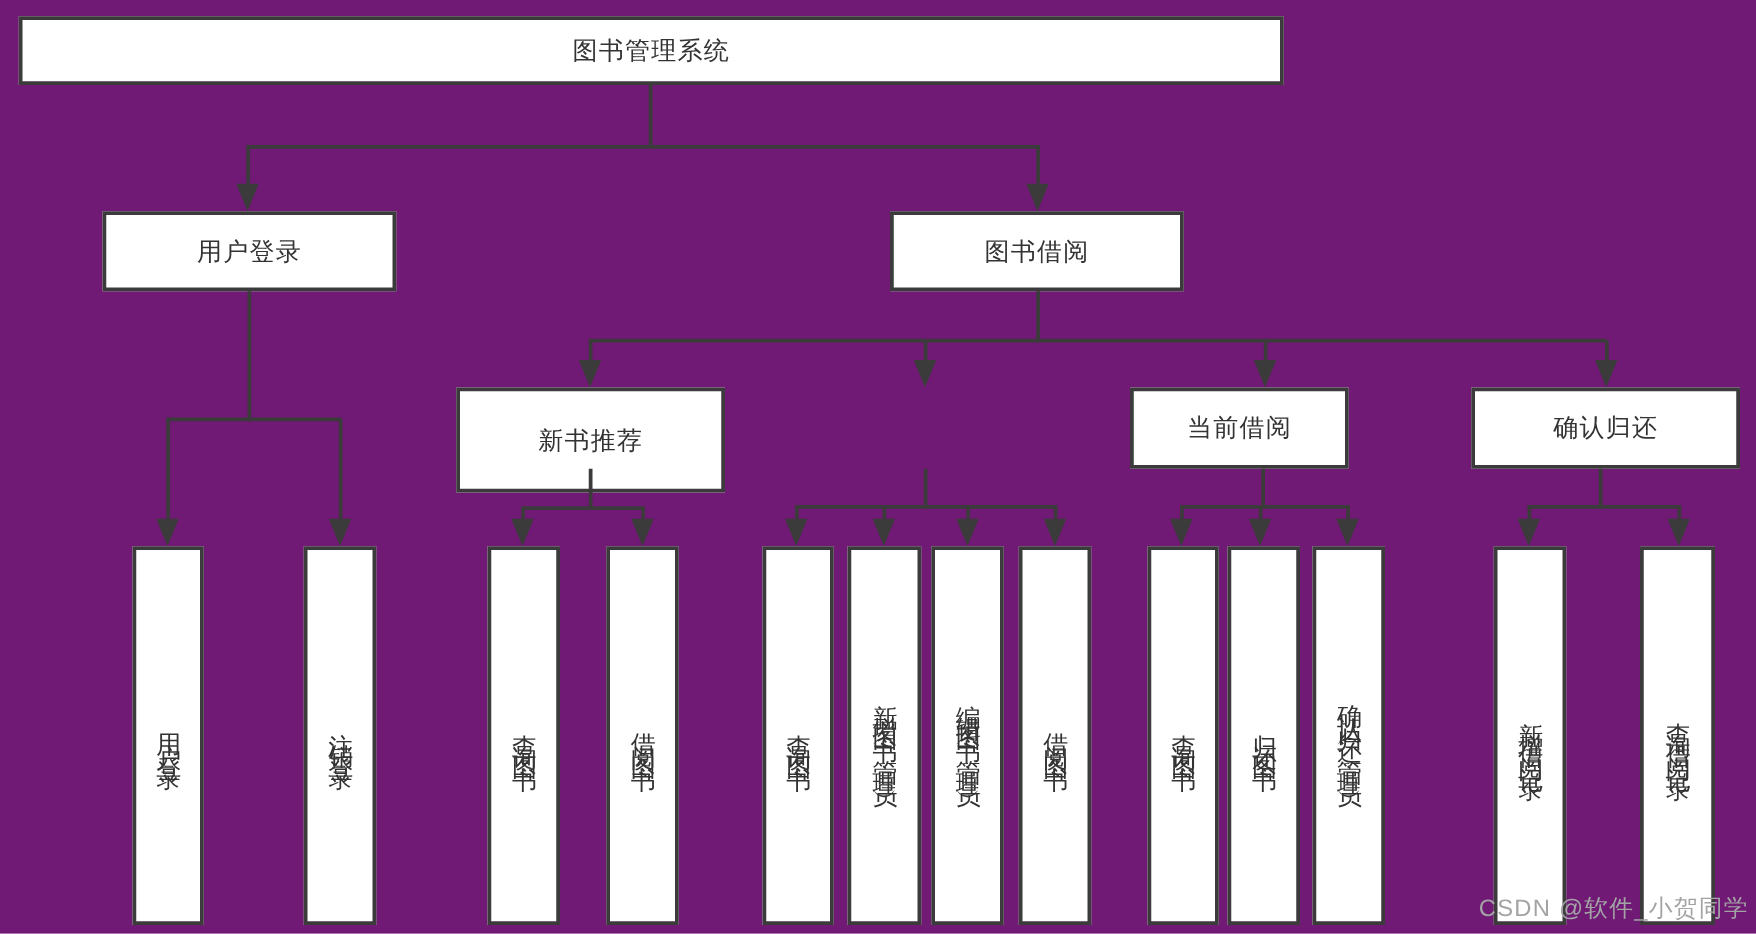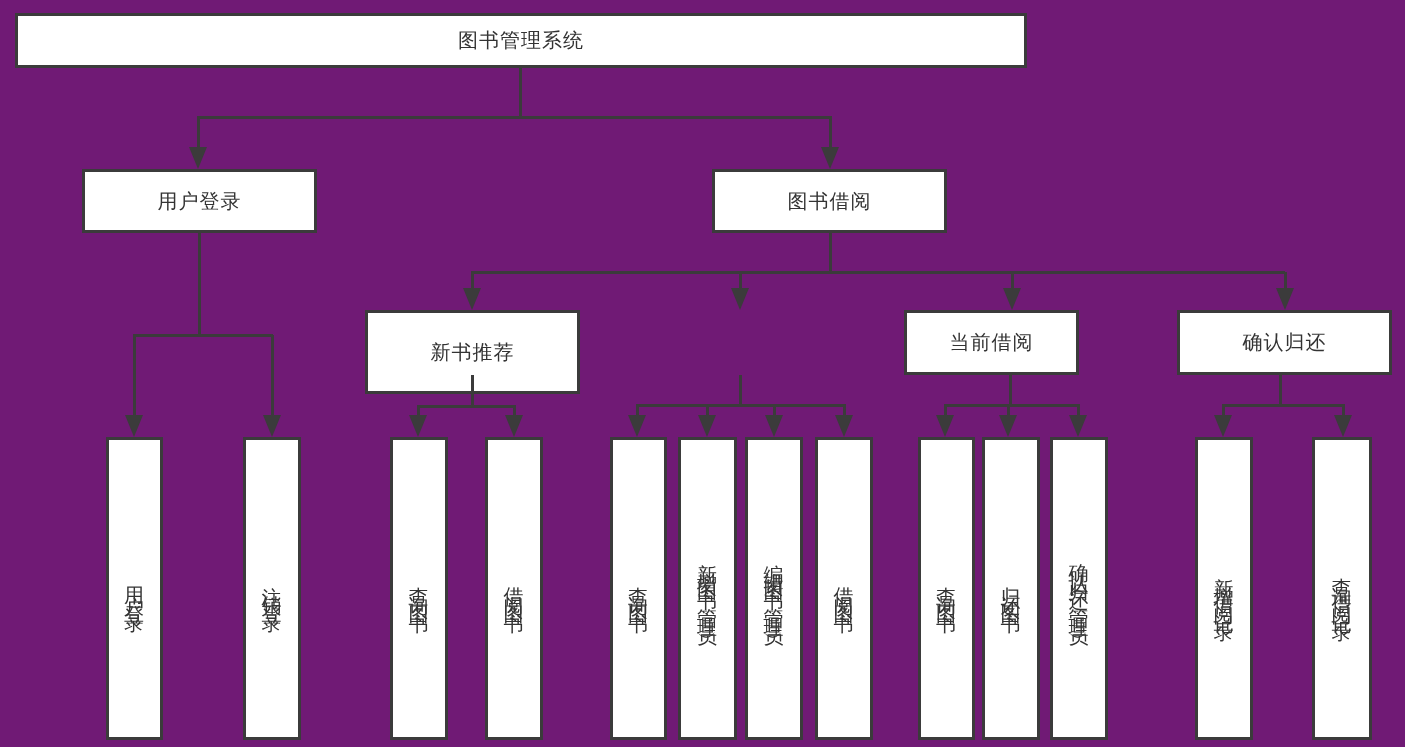--- a/index.html
+++ b/index.html
@@ -171,14 +171,15 @@
     <span>确认归还（管理员）</span>
   </div>
 
   <div class="box vbox" style="left:1195px; top:437px; width:58px; height:303px;">
     <span>新增借阅记录</span>
   </div>
   <div class="box vbox" style="left:1312px; top:437px; width:60px; height:303px;">
     <span>查询借阅记录</span>
   </div>
 
+  <div class="watermark">CSDN @软件_小贺同学</div>
 
 </div>
 
 </body></html>

